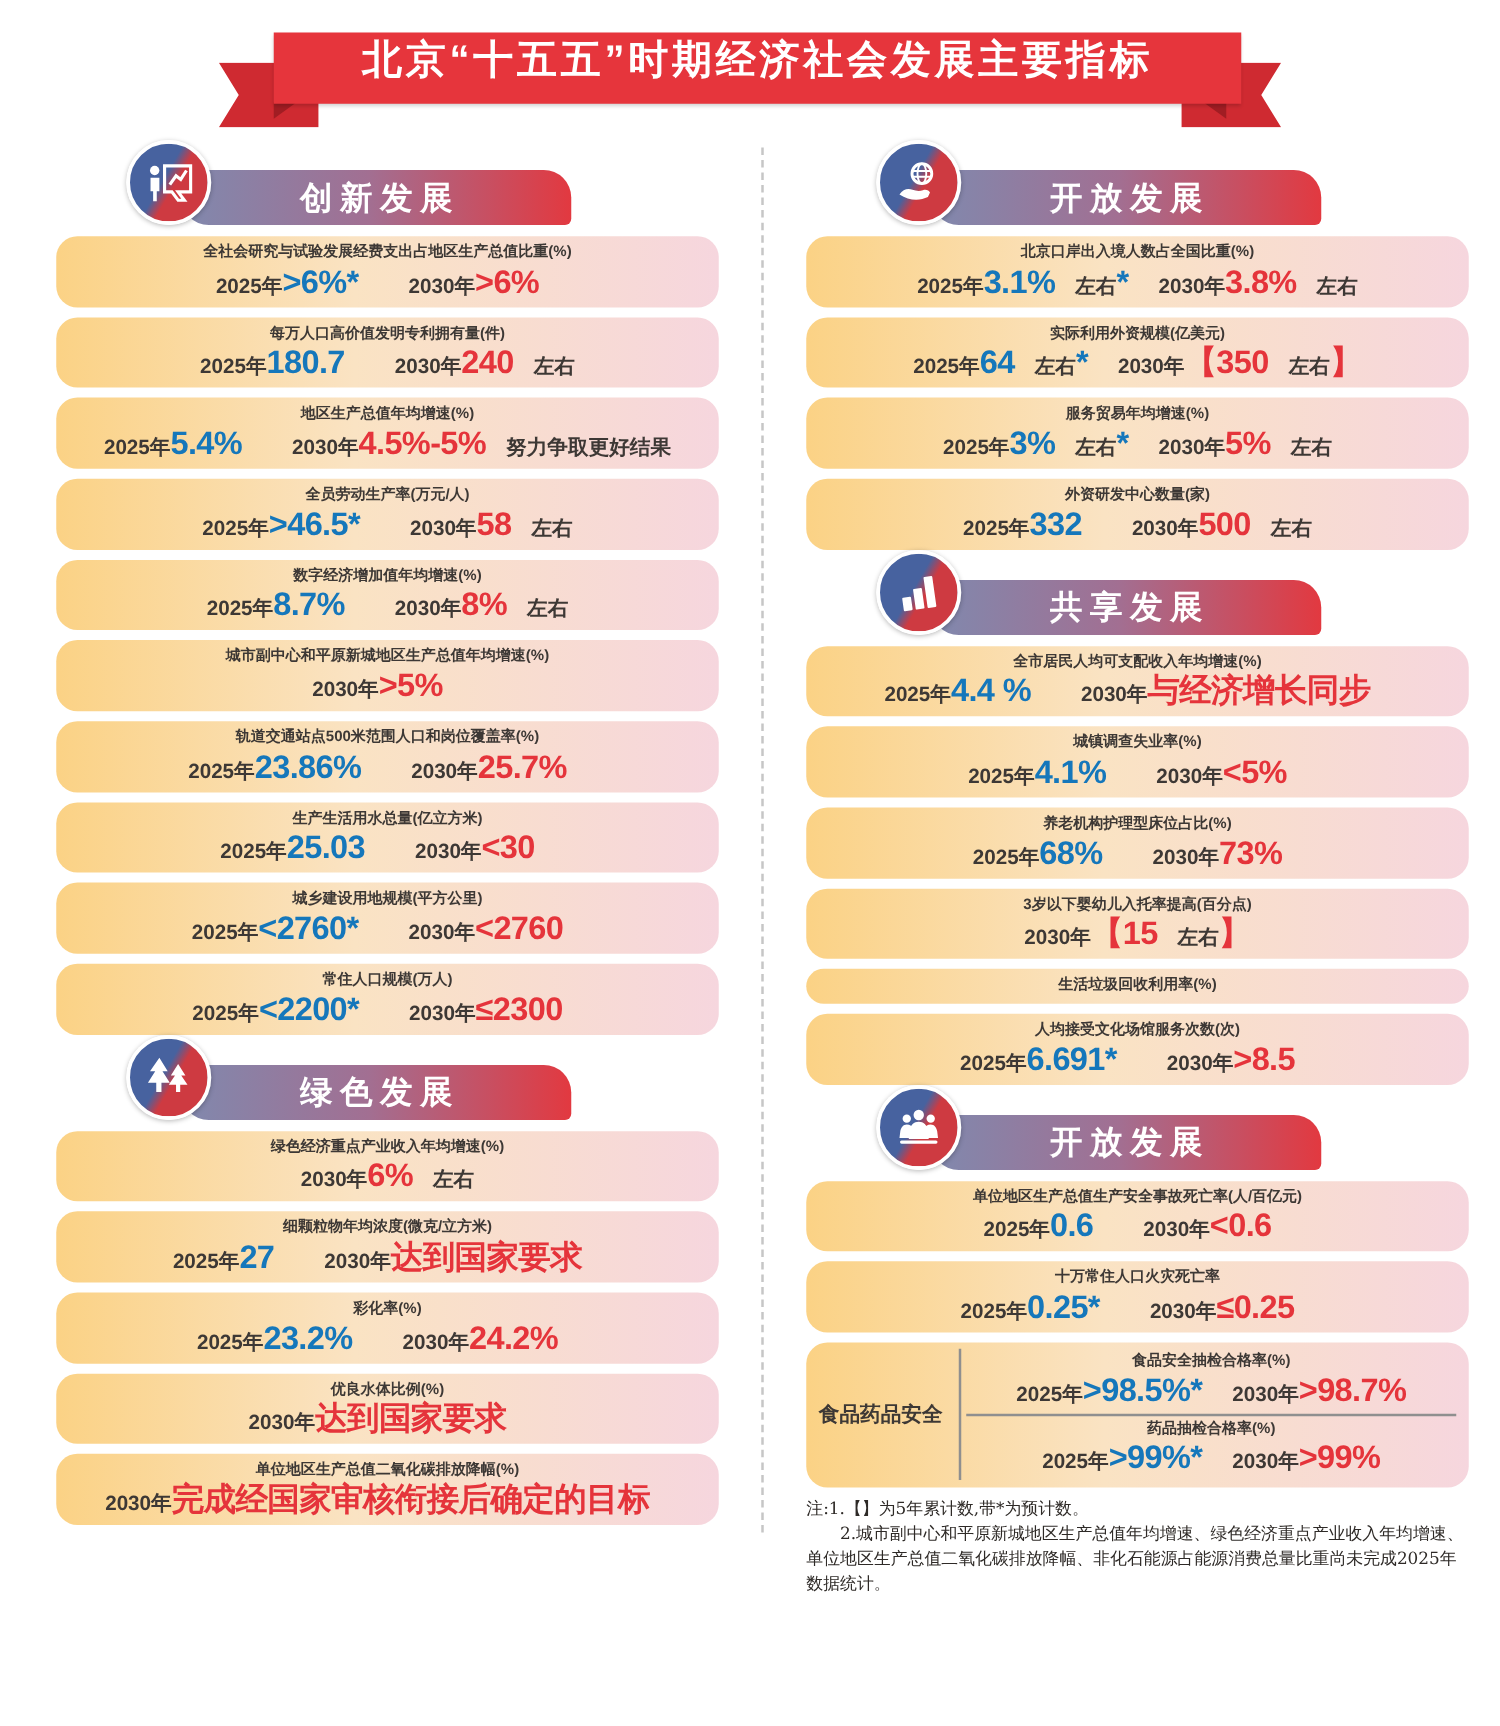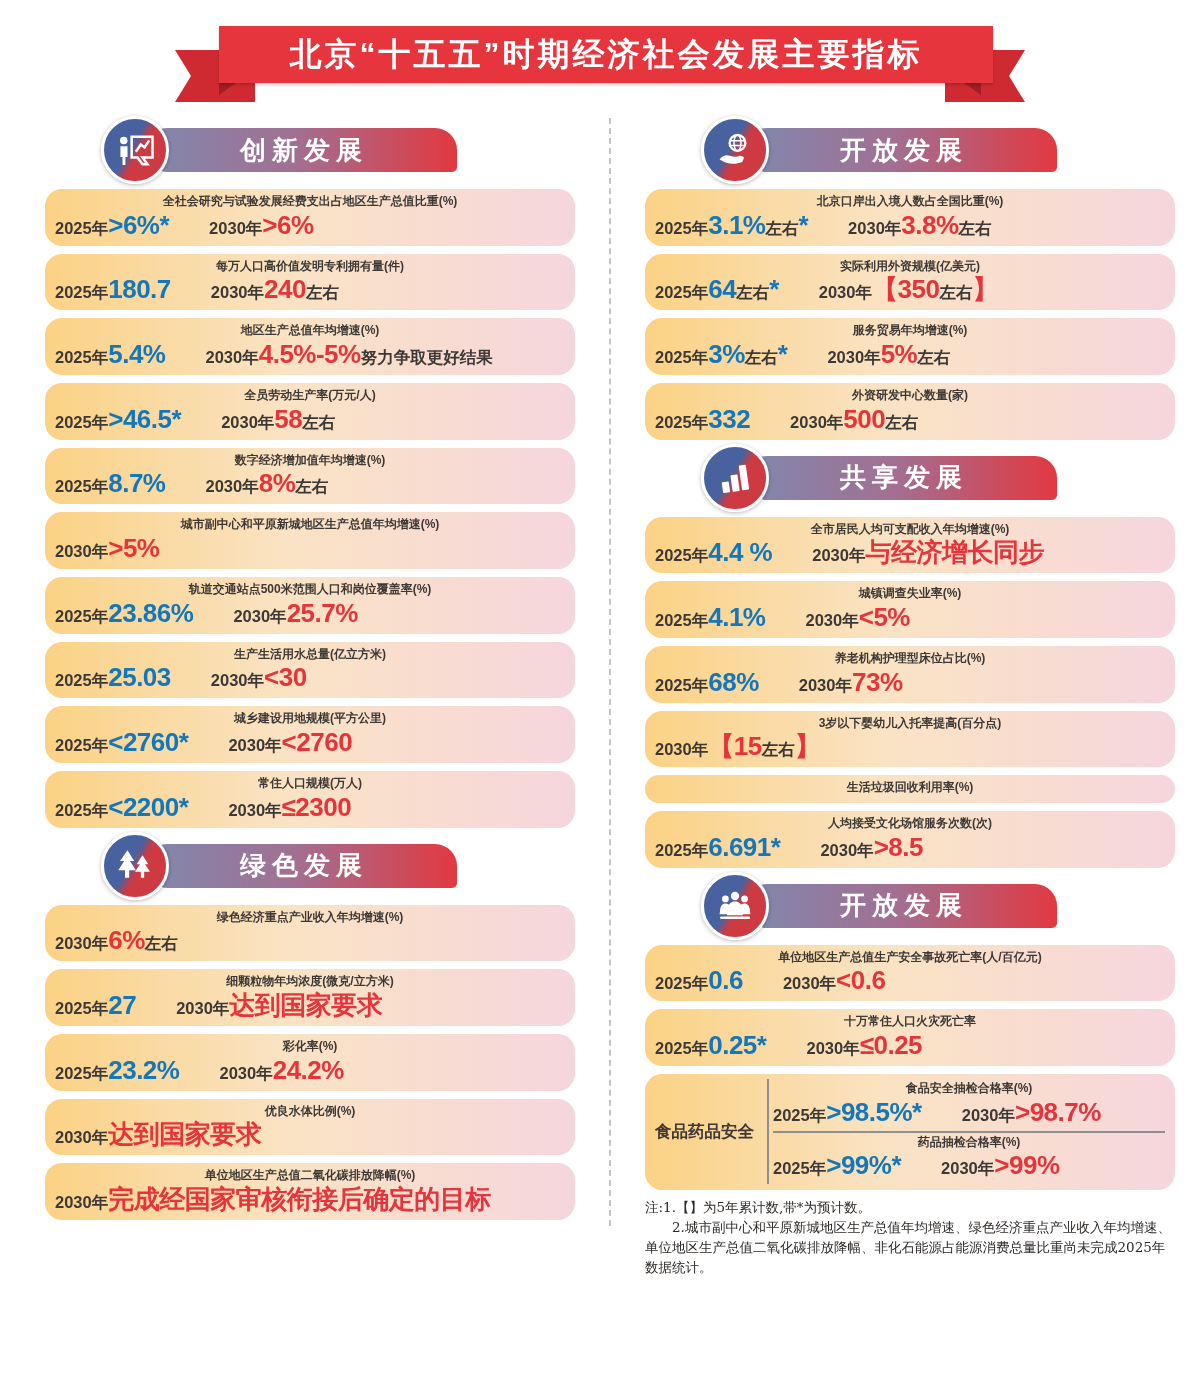--- a/index.html
+++ b/index.html
@@ -7,49 +7,49 @@
        font-family:"Liberation Sans","DejaVu Sans",sans-serif;-webkit-font-smoothing:antialiased;}
   
   .ribbon{position:relative;width:850px;margin:26px auto 14px;height:78px;}
   .tail{position:absolute;top:24px;width:80px;height:52px;background:#cf2a31;}
   .tail.l{left:0;clip-path:polygon(0 0,100% 0,100% 100%,0 100%,20% 50%);}
   .tail.r{right:0;clip-path:polygon(0 0,100% 0,80% 50%,100% 100%,0 100%);}
   .fold{position:absolute;top:56px;width:0;height:0;border-top:13px solid #a11d23;}
   .fold.l{left:44px;border-right:18px solid transparent;}
   .fold.r{right:44px;border-left:18px solid transparent;}
   .band{position:absolute;left:44px;right:32px;top:0;height:57px;background:#e6353c;
-        display:flex;align-items:center;justify-content:center;box-shadow:0 2px 3px rgba(0,0,0,.18);}
+        display:flex;align-items:flex-start;justify-content:center;box-shadow:0 2px 3px rgba(0,0,0,.18);}
   .band span{color:#fff;font-size:32px;font-weight:800;letter-spacing:3px;}
   
   .cols{display:flex;padding:0 25px 0 45px;}
   .col{width:530px;flex:none;}
   .spacer{width:70px;flex:none;display:flex;justify-content:center;}
   .vline{border-left:2px dashed #c6c6c6;height:1108px;}
   
-  .sec-head{display:flex;align-items:center;height:60px;margin:2px 0 9px;}
+  .sec-head{display:flex;align-items:flex-end;height:60px;margin:2px 0 9px;}
   .sec-icon{width:62px;height:62px;border-radius:50%;flex:none;margin-left:56px;position:relative;z-index:2;
             background:linear-gradient(120deg,#47629f 44%,#ce3a41 56%);
             border:3px solid #fff;box-shadow:0 1px 4px rgba(0,0,0,.28);
             display:flex;align-items:center;justify-content:center;}
   .sec-icon svg{width:40px;height:40px;display:block;}
   .sec-bar{height:44px;width:312px;margin-left:-24px;border-radius:22px 22px 5px 22px;
            background:linear-gradient(90deg,#8089ae,#a26f92 48%,#e23940);
            display:flex;align-items:center;justify-content:center;}
   .sec-bar span{color:#fff;font-size:26px;font-weight:800;letter-spacing:6px;text-indent:6px;}
   
   .card{background:linear-gradient(90deg,#fbd285,#fae3c3 45%,#f6d6de);
         border-radius:17px;margin-bottom:8px;padding:5px 10px 7px;text-align:center;}
   .lbl{font-size:12px;font-weight:700;color:#3d3835;line-height:1.3;}
-  .vals{display:flex;justify-content:flex-start;align-items:baseline;gap:40px;
+  .vals{display:flex;justify-content:center;align-items:baseline;gap:24px;
         line-height:1.08;margin-top:1px;white-space:nowrap;}
   .pre{font-size:16.5px;font-weight:700;color:#3d3835;}
   .val{font-size:26px;font-weight:800;letter-spacing:-0.5px;}
   .blue{color:#1577bb;}
   .red{color:#e5343b;}
-  .suf{font-size:16.5px;font-weight:700;color:#3d3835;}
+  .suf{font-size:16.5px;font-weight:700;color:#3d3835;padding-left:16px;}
   
   .split{display:flex;text-align:center;padding:5px 10px 6px;align-items:stretch;}
   .split-label{width:112px;flex:none;display:flex;align-items:center;justify-content:flex-start;
                font-size:16.5px;font-weight:700;color:#3d3835;}
   .split-body{flex:1;border-left:2px solid #8f8f8f;padding-left:4px;}
   .split-row{padding:2px 0 5px;}
   .split-row.first{border-bottom:2px solid #8f8f8f;}
   
   .notes{margin-top:5px;font-family:"DejaVu Serif","Liberation Serif",serif;
          font-size:13.5px;color:#2e2a27;line-height:1.48;}

